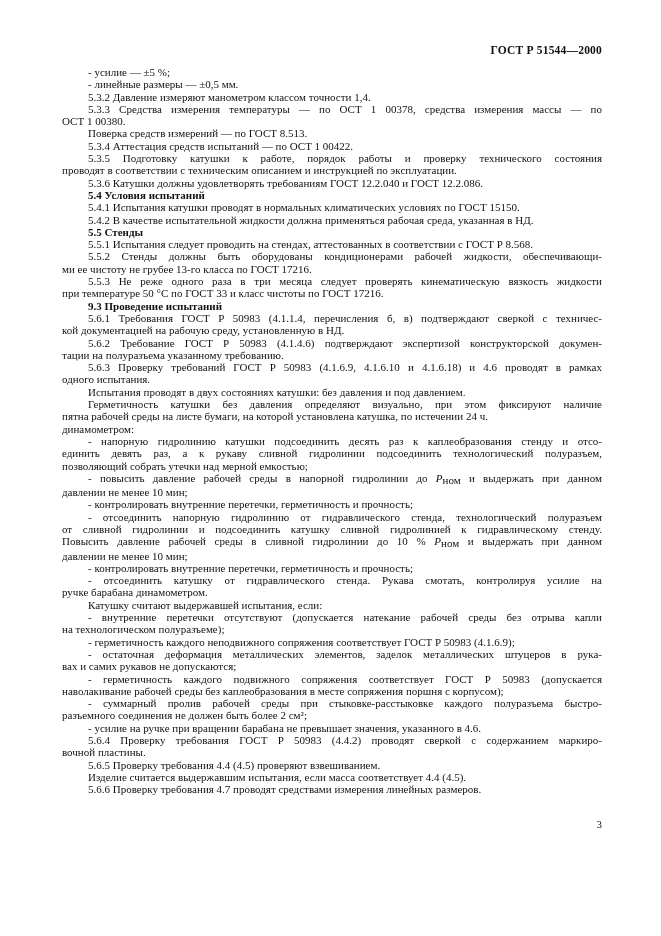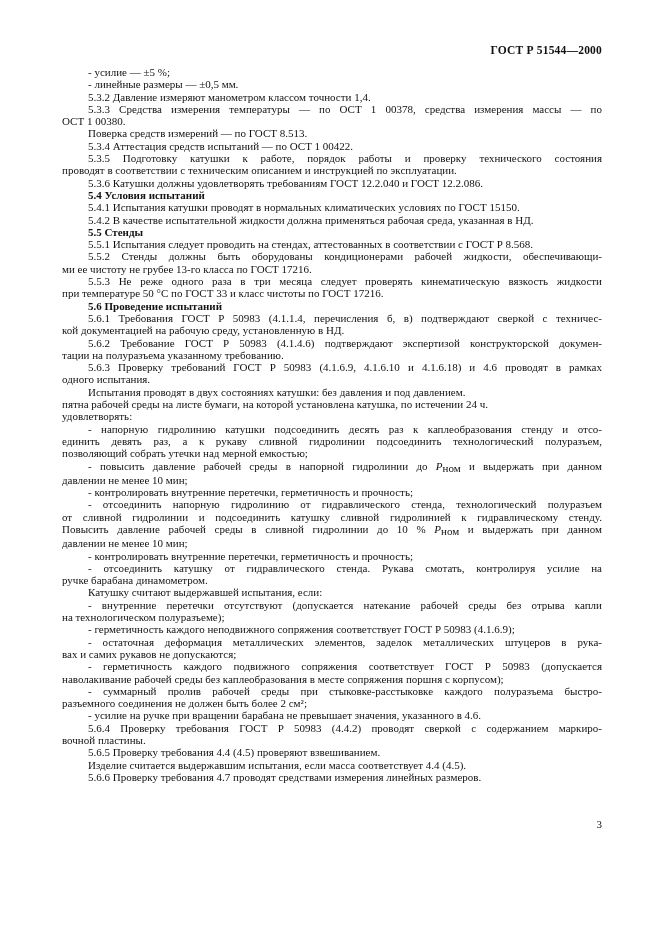--- a/index.html
+++ b/index.html
@@ -50,30 +50,31 @@
       <div class="line ind">5.3.6 Катушки должны удовлетворять требованиям ГОСТ 12.2.040 и ГОСТ 12.2.086.</div>
       <div class="line ind bold">5.4 Условия испытаний</div>
       <div class="line ind">5.4.1 Испытания катушки проводят в нормальных климатических условиях по ГОСТ 15150.</div>
       <div class="line ind">5.4.2 В качестве испытательной жидкости должна применяться рабочая среда, указанная в НД.</div>
       <div class="line ind bold">5.5 Стенды</div>
       <div class="line ind">5.5.1 Испытания следует проводить на стендах, аттестованных в соответствии с ГОСТ Р 8.568.</div>
       <div class="line ind just">5.5.2 Стенды должны быть оборудованы кондиционерами рабочей жидкости, обеспечивающи-</div>
       <div class="line">ми ее чистоту не грубее 13-го класса по ГОСТ 17216.</div>
       <div class="line ind just">5.5.3 Не реже одного раза в три месяца следует проверять кинематическую вязкость жидкости</div>
       <div class="line">при температуре 50 °C по ГОСТ 33 и класс чистоты по ГОСТ 17216.</div>
-      <div class="line ind bold">5.6 Проведение испытаний</div>
+      <div class="line ind bold">9.3 Проведение испытаний</div>
       <div class="line ind just">5.6.1 Требования ГОСТ Р 50983 (4.1.1.4, перечисления б, в) подтверждают сверкой с техничес-</div>
       <div class="line">кой документацией на рабочую среду, установленную в НД.</div>
       <div class="line ind just">5.6.2 Требование ГОСТ Р 50983 (4.1.4.6) подтверждают экспертизой конструкторской докумен-</div>
       <div class="line">тации на полуразъема указанному требованию.</div>
       <div class="line ind just">5.6.3 Проверку требований ГОСТ Р 50983 (4.1.6.9, 4.1.6.10 и 4.1.6.18) и 4.6 проводят в рамках</div>
       <div class="line">одного испытания.</div>
       <div class="line ind">Испытания проводят в двух состояниях катушки: без давления и под давлением.</div>
+      <div class="line ind just">Герметичность катушки без давления определяют визуально, при этом фиксируют наличие</div>
       <div class="line">пятна рабочей среды на листе бумаги, на которой установлена катушка, по истечении 24 ч.</div>
-      <div class="line">удовлетворять:</div>
+      <div class="line">динамометром:</div>
       <div class="line ind just">- напорную гидролинию катушки подсоединить десять раз к каплеобразования стенду и отсо-</div>
       <div class="line just">единить девять раз, а к рукаву сливной гидролинии подсоединить технологический полуразъем,</div>
       <div class="line">позволяющий собрать утечки над мерной емкостью;</div>
       <div class="line ind just"><span>- повысить давление рабочей среды в напорной гидролинии до </span><span class="it">P</span><span class="sub">ном</span><span> и выдержать при данном</span></div>
       <div class="line">давлении не менее 10 мин;</div>
       <div class="line ind">- контролировать внутренние перетечки, герметичность и прочность;</div>
       <div class="line ind just">- отсоединить напорную гидролинию от гидравлического стенда, технологический полуразъем</div>
       <div class="line just">от сливной гидролинии и подсоединить катушку сливной гидролинией к гидравлическому стенду.</div>
       <div class="line just"><span>Повысить давление рабочей среды в сливной гидролинии до 10 % </span><span class="it">P</span><span class="sub">ном</span><span> и выдержать при данном</span></div>
       <div class="line">давлении не менее 10 мин;</div>

